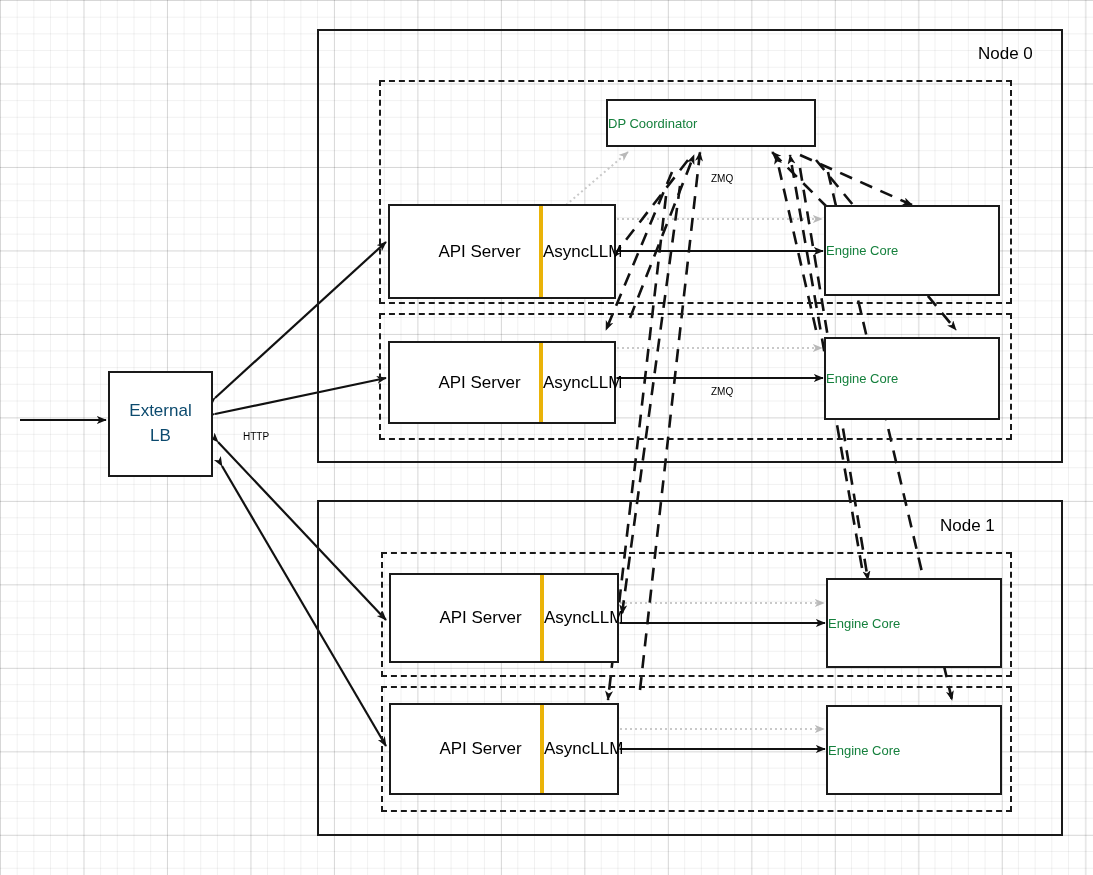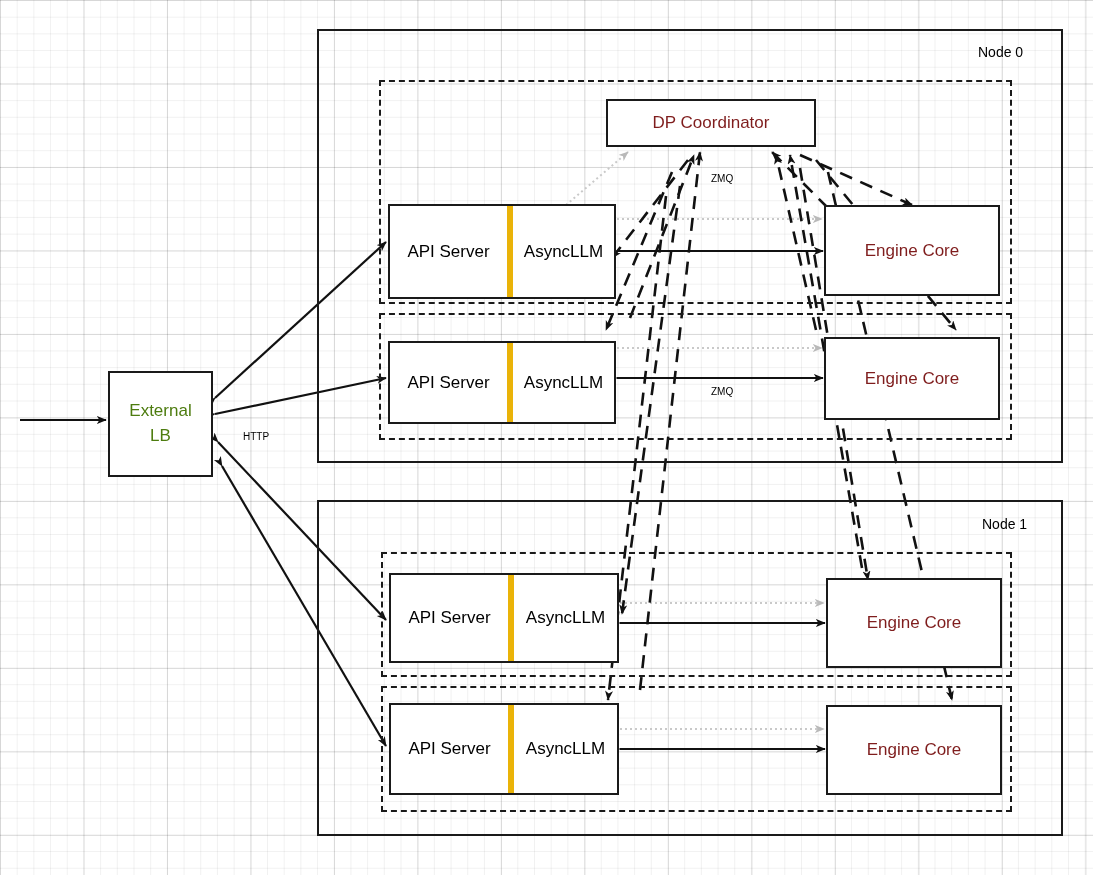--- a/index.html
+++ b/index.html
@@ -30,61 +30,62 @@
     pointer-events: none;
   }
   .node-frame {
     position: absolute;
     border: 2px solid #1a1a1a;
     background: transparent;
     box-sizing: border-box;
   }
   .node-label {
     position: absolute;
-    font-size: 14px;
+    font-size: 17px;
     color: #000;
     white-space: nowrap;
   }
   .group-frame {
     position: absolute;
     border: 2px dashed #1a1a1a;
     box-sizing: border-box;
     background: transparent;
   }
   .box {
     position: absolute;
     border: 2px solid #1a1a1a;
     background: #ffffff;
     box-sizing: border-box;
     display: flex;
     align-items: center;
-    justify-content: center;
-    font-size: 17px;
-    color: #7f1d1d;
+    justify-content: flex-start;
+    font-size: 13px;
+    color: #15803d;
   }
   .split-box {
     position: absolute;
     border: 2px solid #1a1a1a;
     background: #ffffff;
     box-sizing: border-box;
     display: flex;
     flex-direction: row;
   }
   .split-cell {
     display: flex;
     align-items: center;
     justify-content: center;
     font-size: 17px;
     color: #000000;
     box-sizing: border-box;
     white-space: nowrap;
   }
   .split-cell.left {
     flex: 0 0 123px;
-    border-right: 6px solid #eab308;
+    border-right: 4px solid #eab308;
+    margin-left: 30px;
   }
   .split-cell.right {
     flex: 1 1 auto;
     border-radius: 30px;
   }
   .edge-label {
     position: absolute;
     font-size: 10px;
     color: #000000;
     background: transparent;
@@ -94,21 +95,21 @@
     position: absolute;
     border: 2px solid #1a1a1a;
     background: #ffffff;
     box-sizing: border-box;
     display: flex;
     flex-direction: column;
     align-items: center;
     justify-content: center;
     font-size: 17px;
     line-height: 1.45;
-    color: #4d7c0f;
+    color: #0c4a6e;
   }
 </style>
 </head>
 <body>
 
 <div id="canvas">
 
   <svg id="edges" viewBox="0 0 1093 875" width="1093" height="875">
     <defs>
       <marker id="ah" markerWidth="11" markerHeight="11" refX="9.2" refY="4" orient="auto" markerUnits="userSpaceOnUse">
@@ -230,21 +231,21 @@
   <div class="split-box" style="left:388px; top:341px; width:228px; height:83px;">
     <div class="split-cell left">API Server</div>
     <div class="split-cell right">AsyncLLM</div>
   </div>
   <div class="box" style="left:824px; top:337px; width:176px; height:83px;">
     <span>Engine Core</span>
   </div>
   <div class="edge-label" style="left:711px; top:386px;">ZMQ</div>
 
   <div class="node-frame" style="left:317px; top:500px; width:746px; height:336px;"></div>
-  <div class="node-label" style="left:982px; top:516px;">Node 1</div>
+  <div class="node-label" style="left:940px; top:516px;">Node 1</div>
 
   <div class="group-frame" style="left:381px; top:552px; width:631px; height:125px;"></div>
   <div class="group-frame" style="left:381px; top:686px; width:631px; height:126px;"></div>
 
   <div class="split-box" style="left:389px; top:573px; width:230px; height:90px;">
     <div class="split-cell left">API Server</div>
     <div class="split-cell right">AsyncLLM</div>
   </div>
   <div class="box" style="left:826px; top:578px; width:176px; height:90px;">
     <span>Engine Core</span>

